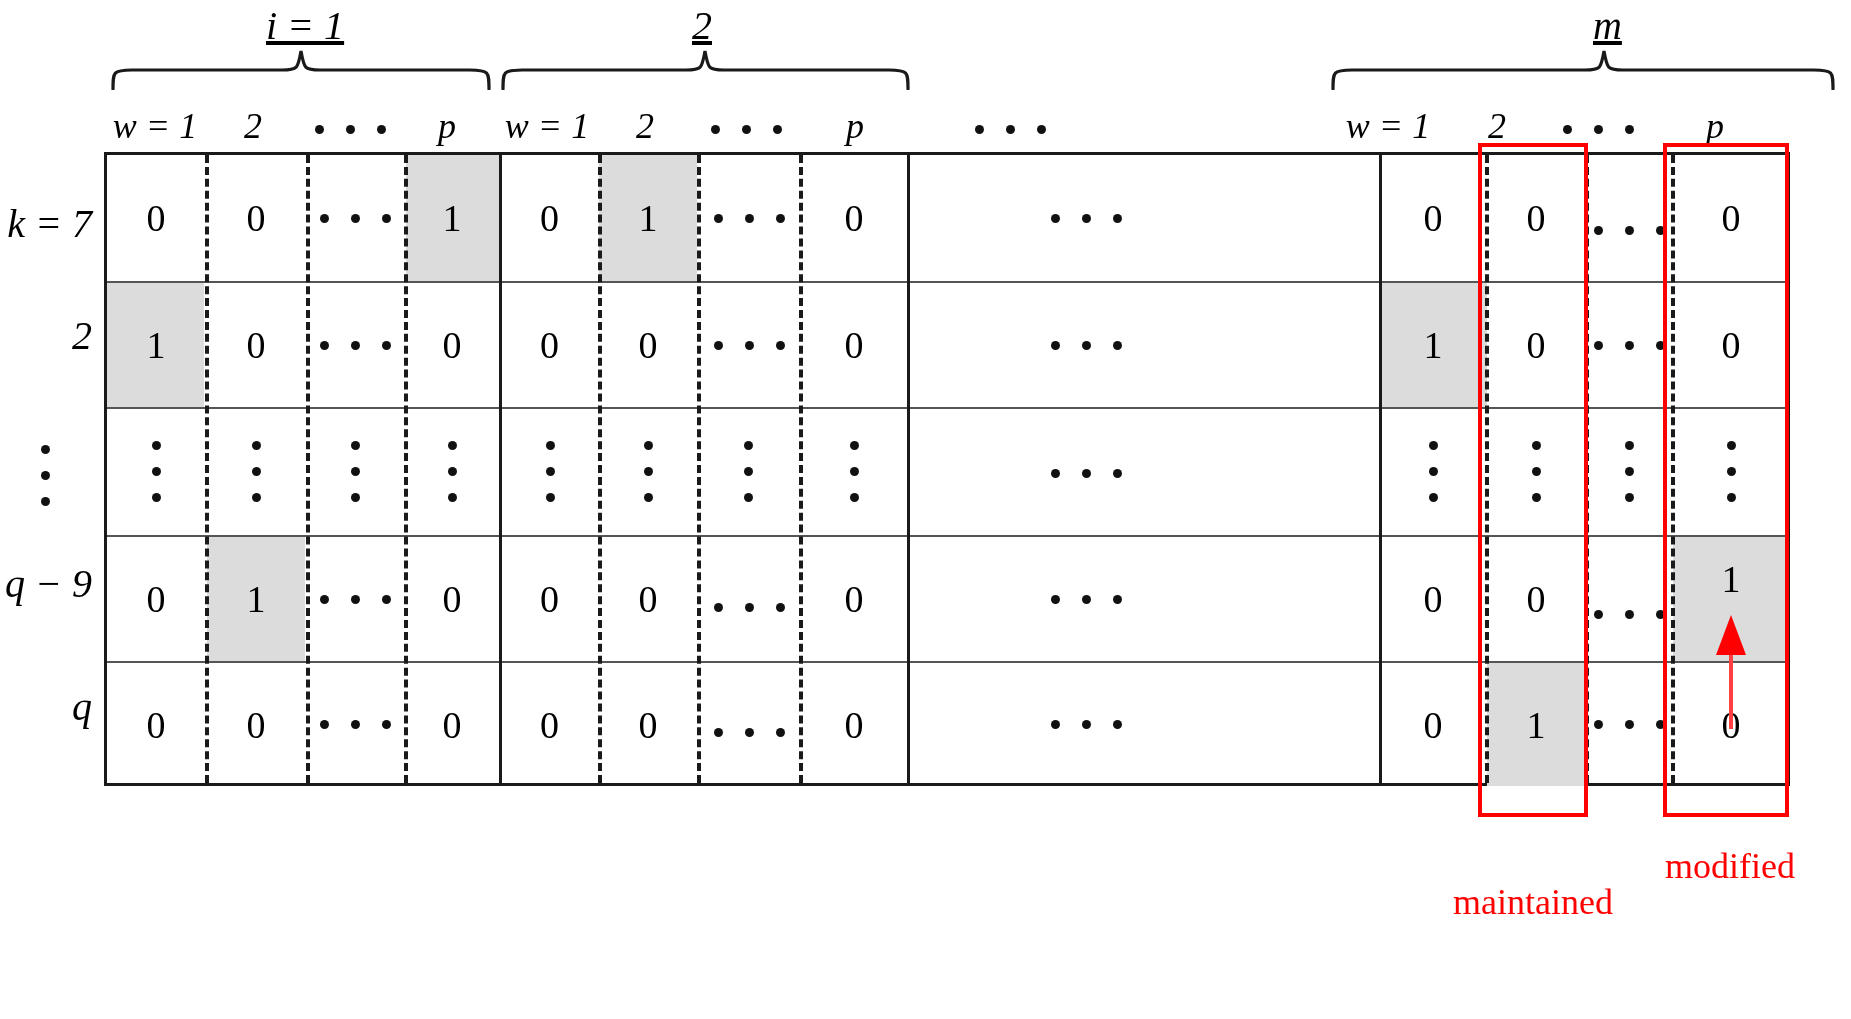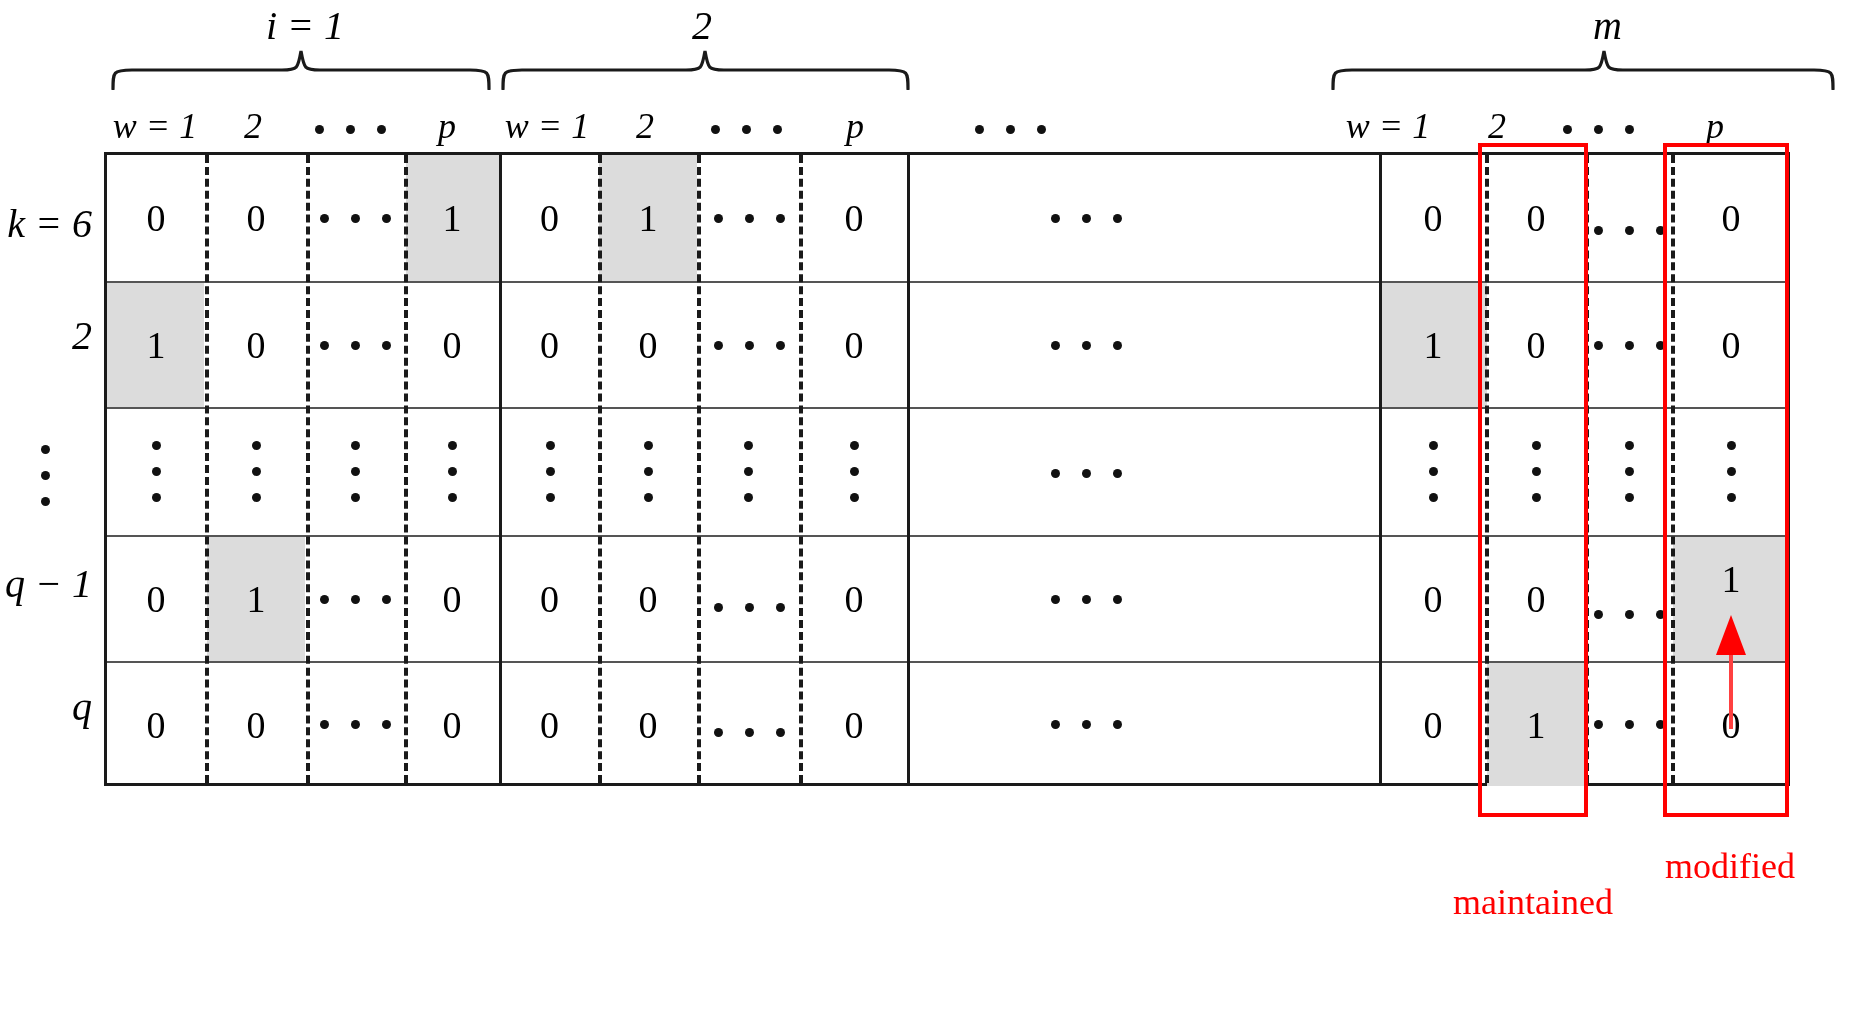--- a/index.html
+++ b/index.html
@@ -5,21 +5,21 @@
   html,body{margin:0;padding:0;background:#fff;}
   body{
     width:1851px;height:1019px;position:relative;overflow:hidden;
     font-family:"Liberation Serif","DejaVu Serif",serif;
     color:#000;
   }
   .math{font-style:italic;}
   .up{font-style:normal;}
 
   
-  .brace-label{position:absolute;font-size:40px;white-space:nowrap;}
+  .brace-label{position:absolute;font-size:40px;white-space:nowrap;text-decoration:underline;}
   .brace{position:absolute;height:42px;}
   .brace svg{display:block;}
 
   
   .colhead{position:absolute;font-size:36px;white-space:nowrap;text-align:center;}
 
   
   .rowlabel{position:absolute;font-size:40px;white-space:nowrap;text-align:right;}
 
   
@@ -91,28 +91,28 @@
 
 <div class="colhead math" style="left:1333px;top:105px;width:110px;">w = 1</div>
 <div class="colhead math" style="left:1448px;top:105px;width:98px;">2</div>
 <div class="hdots" style="left:1548px;top:122px;width:100px;height:14px;">
     <i></i>
     <i></i>
     <i></i>
   </div>
 <div class="colhead math" style="left:1650px;top:105px;width:130px;">p</div>
 
-<div class="rowlabel math" style="left:0px;top:200px;width:92px;">k = 6</div>
+<div class="rowlabel math" style="left:0px;top:200px;width:92px;">k = 7</div>
 <div class="rowlabel math" style="left:0px;top:312px;width:92px;">2</div>
 <div class="vdots" style="left:30px;top:430px;width:30px;height:90px;">
     <i></i>
     <i></i>
     <i></i>
   </div>
-<div class="rowlabel math" style="left:0px;top:560px;width:92px;">q − 1</div>
+<div class="rowlabel math" style="left:0px;top:560px;width:92px;">q − 9</div>
 <div class="rowlabel math" style="left:0px;top:683px;width:92px;">q</div>
 
 <div id="grid" style="left:104px;top:152px;width:1686px;height:634px;">
 
   <div class="shade" style="left:299px;top:0px;width:95px;height:126px;"></div>
   <div class="shade" style="left:0px;top:128px;width:97px;height:124px;"></div>
   <div class="shade" style="left:100px;top:382px;width:98px;height:124px;"></div>
   <div class="shade" style="left:492px;top:0px;width:98px;height:126px;"></div>
   <div class="shade" style="left:1274px;top:128px;width:106px;height:124px;"></div>
   <div class="shade" style="left:1566px;top:382px;width:116px;height:124px;"></div>

